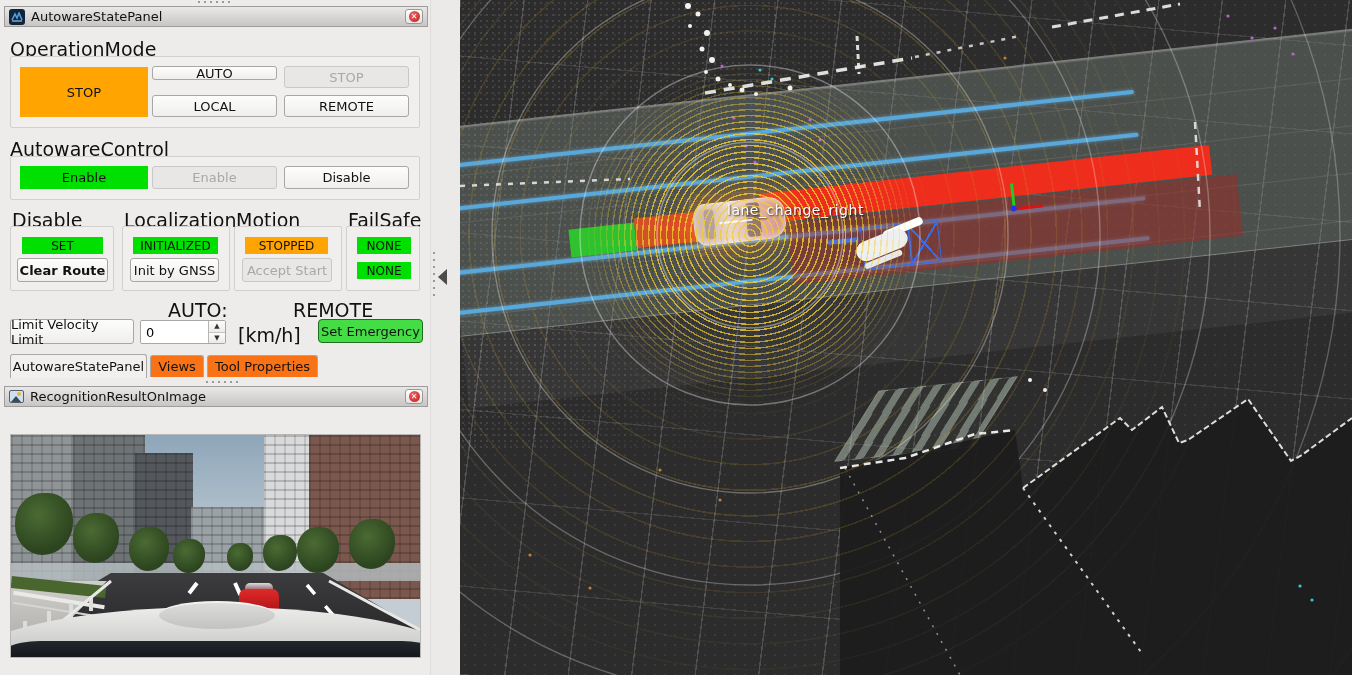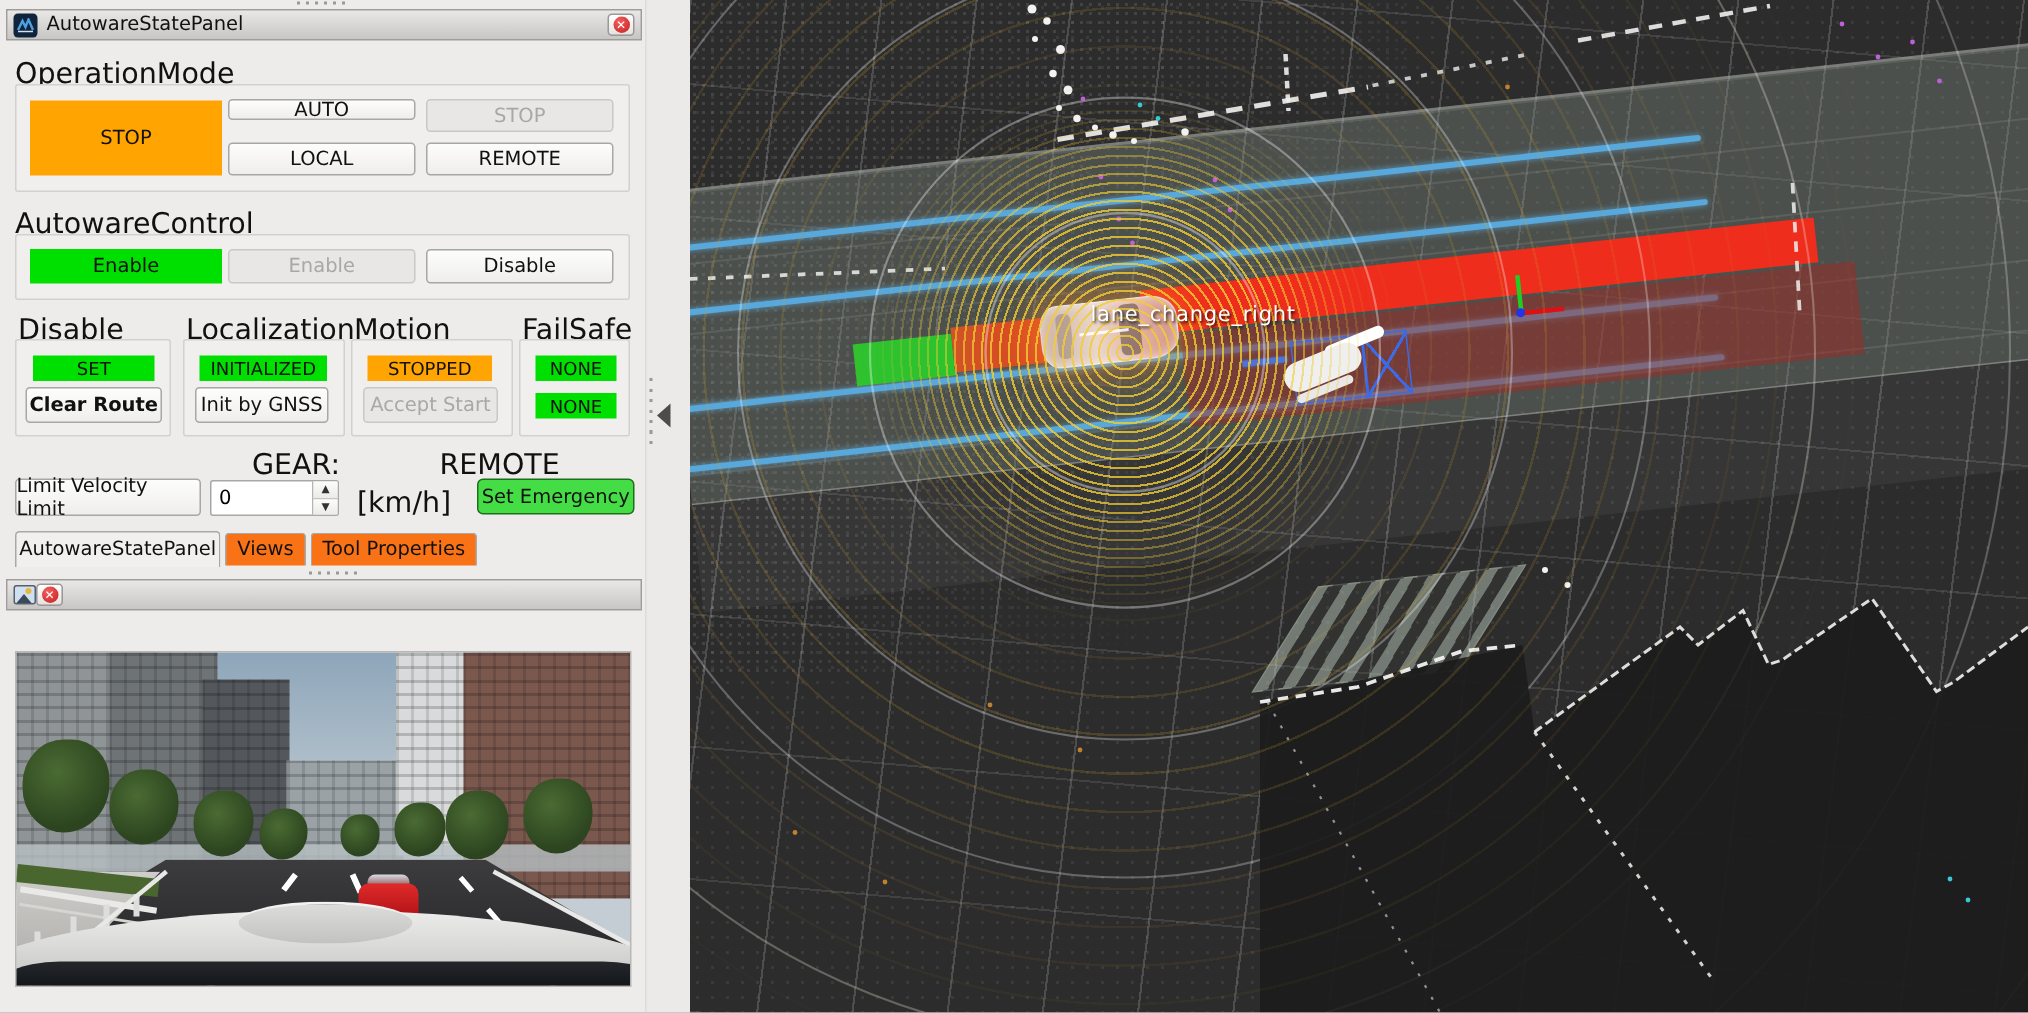--- a/index.html
+++ b/index.html
@@ -197,21 +197,21 @@
     <div class="btn" style="left:130px; top:258px; width:89px; height:24px;">Init by GNSS</div>
 
     <div class="groupbox" style="left:234px; top:226px; width:108px; height:65px;"></div>
     <div class="badge" style="left:245px; top:237px; width:83px; height:17px; background:#ffa400;">STOPPED</div>
     <div class="btn disabled" style="left:242px; top:258px; width:90px; height:24px;">Accept Start</div>
 
     <div class="groupbox" style="left:346px; top:226px; width:74px; height:65px;"></div>
     <div class="badge" style="left:357px; top:237px; width:54px; height:17px; background:#00e000;">NONE</div>
     <div class="badge" style="left:357px; top:262px; width:54px; height:17px; background:#00e000;">NONE</div>
 
-    <div class="sec-label" style="left:168px; top:299px;">GEAR:</div>
+    <div class="sec-label" style="left:168px; top:299px;">AUTO:</div>
     <div class="sec-label" style="left:293px; top:299px;">REMOTE</div>
 
     <div class="btn" style="left:10px; top:319px; width:124px; height:25px;">Limit Velocity Limit</div>
     <div class="spinbox">
       <input readonly="" value="0" style="">
       <span class="spin-btns">
           <span>▲</span>
           <span>▼</span>
         </span>
     </div>
@@ -221,20 +221,21 @@
     <div class="tabbar">
       <div class="tab active" style="left:10px; top:0; width:137px;">AutowareStatePanel</div>
       <div class="tab" style="left:150px; top:1px; width:54px; height:22px;">Views</div>
       <div class="tab" style="left:207px; top:1px; width:111px; height:22px;">Tool Properties</div>
     </div>
 
     <div class="hdots" style="left:206px; top:381px;"></div>
 
     <div class="titlebar" style="top:386px;">
       <span class="img-icon"></span>
+      <span class="t-title">RecognitionResultOnImage</span>
       <span class="close-btn">
           <span class="red-dot">✕</span>
         </span>
     </div>
 
     <div class="cam">
       <div class="bldg" style="left:0; top:0; width:95px; height:158px; background-color:#8f9496;"></div>
       <div class="bldg" style="left:62px; top:0; width:72px; height:150px; background-color:#6e7376;"></div>
       <div class="bldg" style="left:124px; top:18px; width:58px; height:124px; background-color:#54585c;"></div>
       <div class="bldg" style="left:180px; top:72px; width:78px; height:68px; background-color:#9aa2a6;"></div>

